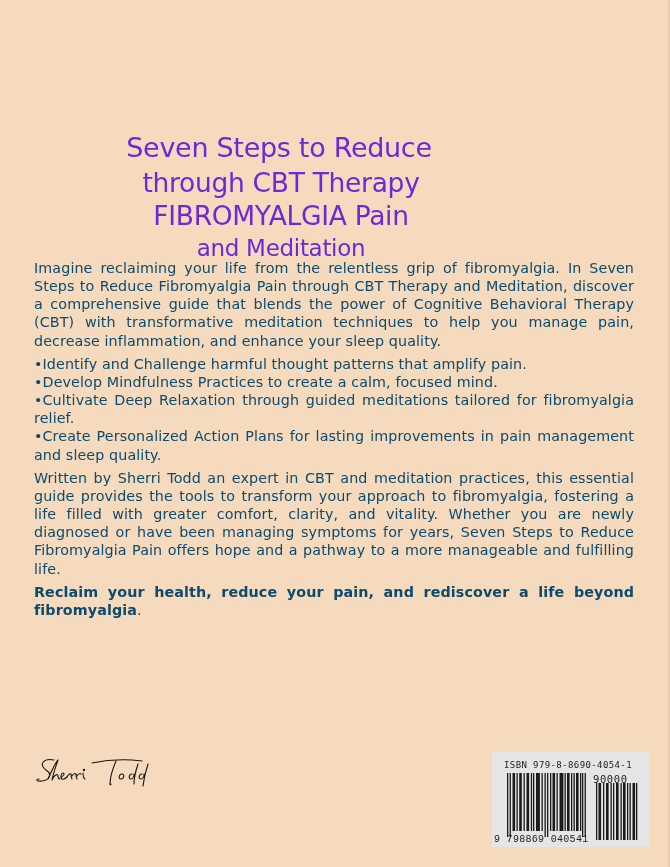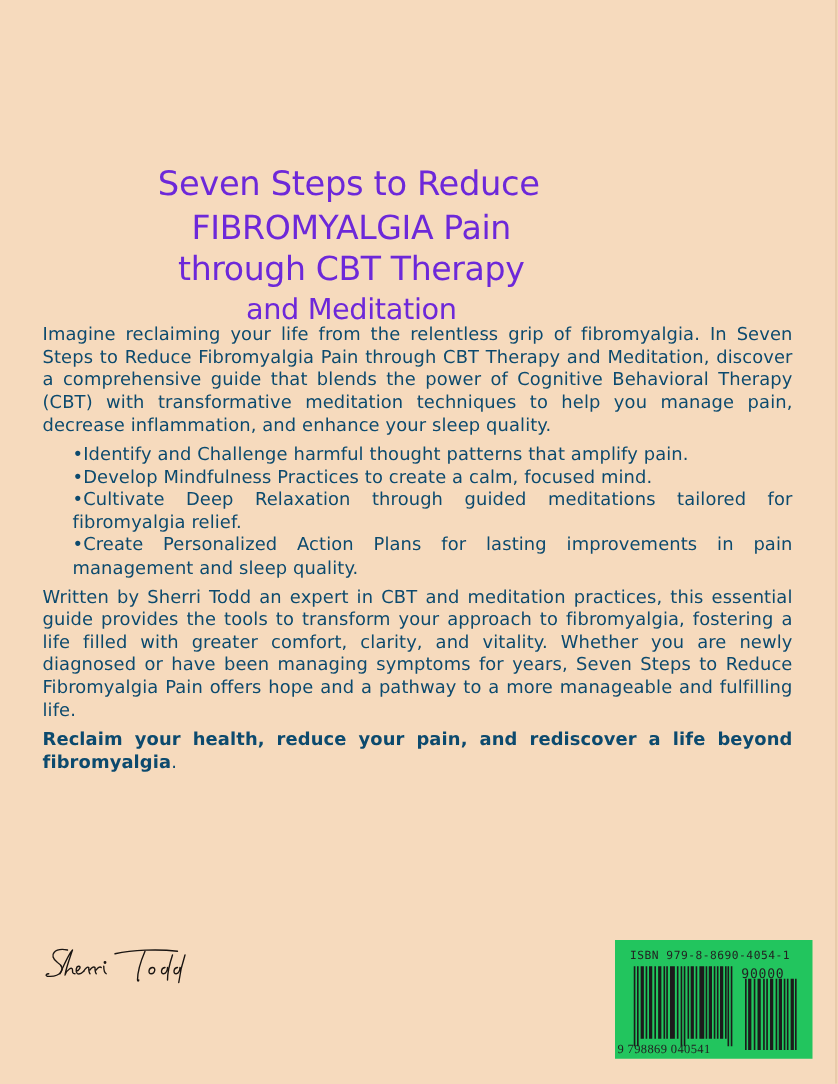--- a/index.html
+++ b/index.html
@@ -30,62 +30,62 @@
     .title-block .t4 { font-size: 23px; line-height: 33px; }
 
     .body-text {
       position: absolute; left: 34px; top: 259px; width: 600px;
       font-size: 14.3px; line-height: 18.15px;
       text-align: justify;
       letter-spacing: 0.1px;
       color: #0c4a6e;
     }
     .body-text p { margin-bottom: 5px; }
-    .body-text ul { list-style: none; margin-bottom: 5px; margin-left: 24px; }
+    .body-text ul { list-style: none; margin-bottom: 5px; }
     .body-text li { text-align: justify; }
     .body-text .tight { text-align: left; }
     .bold { font-weight: bold; }
     .closing { margin-bottom: 0; }
 
     .signature {
       position: absolute; left: 34px; top: 752px; width: 130px; height: 40px;
     }
 
     .barcode-box {
       position: absolute; left: 492px; top: 752px; width: 158px; height: 95px;
-      background: #22c55e;
+      background: #e5e5e5;
     }
     .isbn-label {
       position: absolute; left: 12px; top: 8px;
       font-family: "DejaVu Sans Mono", monospace;
       font-size: 9px; letter-spacing: 0.4px; color: #222;
       white-space: nowrap;
     }
     .addon-price {
       position: absolute; left: 101px; top: 21px;
       font-family: "DejaVu Sans Mono", monospace;
       font-size: 10.5px; letter-spacing: 0.6px; color: #222;
     }
     .bars-svg { position: absolute; left: 0; top: 0; }
     .ean-digits {
       position: absolute; left: 2px; top: 82px;
-      font-family: Liberation Serif, serif;
+      font-family: Liberation Mono, monospace;
       font-size: 10px; letter-spacing: 0.3px; color: #222;
       white-space: nowrap;
     }
   </style>
 </head>
 <body>
 
 <div class="edge-strip"></div>
 
 <div class="title-block">
   <span class="t-line t1">Seven Steps to Reduce</span>
+  <span class="t-line t3">through CBT Therapy</span>
   <span class="t-line t2">FIBROMYALGIA Pain</span>
-  <span class="t-line t3">through CBT Therapy</span>
   <span class="t-line t4">and Meditation</span>
 </div>
 
 <div class="body-text">
   <p>Imagine reclaiming your life from the relentless grip of fibromyalgia. In Seven Steps to Reduce Fibromyalgia Pain through CBT Therapy and Meditation, discover a comprehensive guide that blends the power of Cognitive Behavioral Therapy (CBT) with transformative meditation techniques to help you manage pain, decrease inflammation, and enhance your sleep quality.</p>
   <ul>
     <li class="tight">•Identify and Challenge harmful thought patterns that amplify pain.</li>
     <li class="tight">•Develop Mindfulness Practices to create a calm, focused mind.</li>
     <li>•Cultivate Deep Relaxation through guided meditations tailored for fibromyalgia relief.</li>
     <li>•Create Personalized Action Plans for lasting improvements in pain management and sleep quality.</li>

